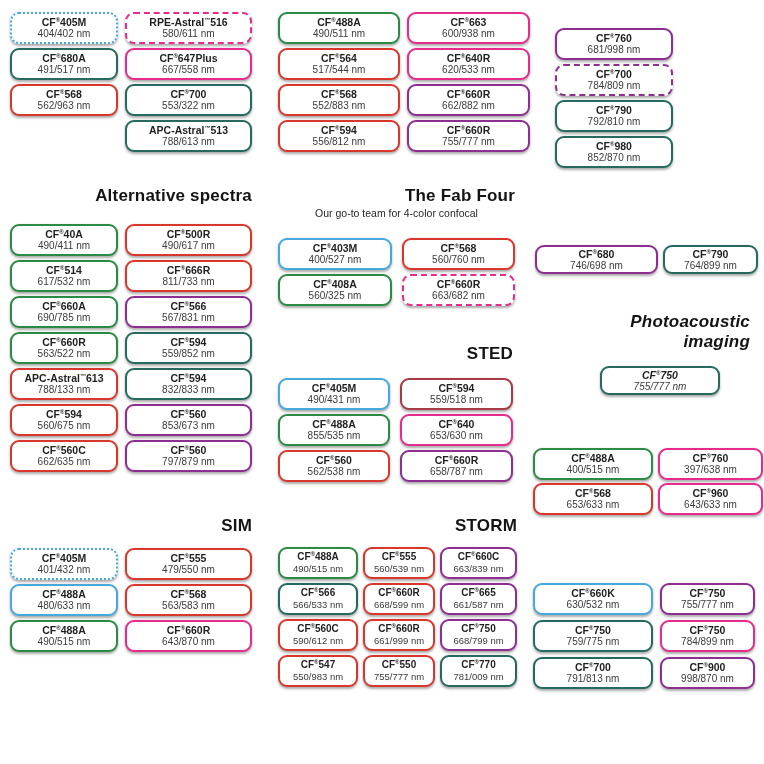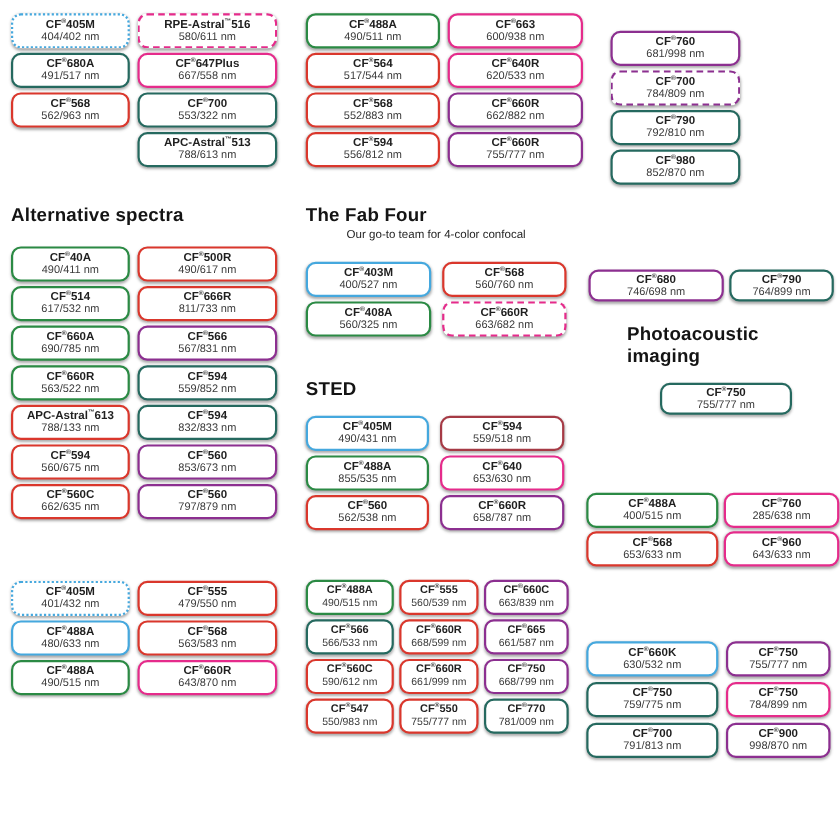--- a/index.html
+++ b/index.html
@@ -3,21 +3,21 @@
 <meta charset="utf-8">
 <style>
   html,body{margin:0;padding:0;}
   body{
     width:764px;height:764px;position:relative;overflow:hidden;
     background:#ffffff;
     font-family:"Liberation Sans", sans-serif;
   }
   .section{position:absolute;}
   .sec-title{
-    font-size:17px;font-weight:700;color:#141414;text-align:left;
+    font-size:17px;font-weight:700;color:#141414;text-align:right;
     line-height:20px;letter-spacing:.2px;
   }
   .sec-subtitle{
     font-size:10.5px;color:#262626;text-align:center;line-height:14px;
   }
   .cols{display:flex;align-items:flex-start;}
   .col{display:flex;flex-direction:column;}
   .box{
     box-sizing:border-box;width:100%;height:32px;margin-bottom:4px;
     background:#fff;border:2px solid #888;border-radius:9px;
@@ -69,21 +69,21 @@
   .sec-storm .col:nth-child(3){width:77px;}
   .sec-storm .dye-name{font-size:10px;}
   .sec-storm .dye-value{font-size:9.5px;}
 
   .sec-pair{left:535px;top:245px;width:223px;}
   .sec-pair .cols{gap:5px;}
   .sec-pair .col:nth-child(1){width:123px;}
   .sec-pair .col:nth-child(2){width:95px;}
   .sec-pair .box{height:29px;}
 
-  .sec-photo{left:570px;top:294px;width:180px;}
+  .sec-photo{left:570px;top:312px;width:180px;font-style:italic;}
   .sec-photo .cols{margin-top:14px;justify-content:center;}
   .sec-photo .col{width:120px;}
   .sec-photo .box{height:29px;}
 
   .sec-tirf{left:533px;top:431px;width:230px;}
   .sec-tirf .cols{gap:5px;margin-top:17px;}
   .sec-tirf .col:nth-child(1){width:120px;}
   .sec-tirf .col:nth-child(2){width:105px;}
   .sec-tirf .box{margin-bottom:3px;}
 
@@ -318,20 +318,21 @@
         </div>
         <div class="box" style="border-color: rgb(140, 47, 144);">
           <div class="dye-name">CF<sup>®</sup>660R</div>
           <div class="dye-value">658/787 nm</div>
         </div>
       </div>
     </div>
 </div>
 
 <div class="section sec-sim">
+  <div class="sec-title">SIM</div>
   <div class="cols">
       <div class="col">
         <div class="box" style="border-color: rgb(69, 168, 222); border-style: dotted;">
           <div class="dye-name">CF<sup>®</sup>405M</div>
           <div class="dye-value">401/432 nm</div>
         </div>
         <div class="box" style="border-color: rgb(69, 168, 222);">
           <div class="dye-name">CF<sup>®</sup>488A</div>
           <div class="dye-value">480/633 nm</div>
         </div>
@@ -351,20 +352,21 @@
         </div>
         <div class="box" style="border-color: rgb(229, 43, 139);">
           <div class="dye-name">CF<sup>®</sup>660R</div>
           <div class="dye-value">643/870 nm</div>
         </div>
       </div>
     </div>
 </div>
 
 <div class="section sec-storm">
+  <div class="sec-title">STORM</div>
   <div class="cols">
       <div class="col">
         <div class="box" style="border-color: rgb(43, 138, 68);">
           <div class="dye-name">CF<sup>®</sup>488A</div>
           <div class="dye-value">490/515 nm</div>
         </div>
         <div class="box" style="border-color: rgb(37, 105, 95);">
           <div class="dye-name">CF<sup>®</sup>566</div>
           <div class="dye-value">566/533 nm</div>
         </div>
@@ -453,21 +455,21 @@
           <div class="dye-value">400/515 nm</div>
         </div>
         <div class="box" style="border-color: rgb(218, 55, 44);">
           <div class="dye-name">CF<sup>®</sup>568</div>
           <div class="dye-value">653/633 nm</div>
         </div>
       </div>
       <div class="col">
         <div class="box" style="border-color: rgb(229, 43, 139);">
           <div class="dye-name">CF<sup>®</sup>760</div>
-          <div class="dye-value">285/638 nm</div>
+          <div class="dye-value">397/638 nm</div>
         </div>
         <div class="box" style="border-color: rgb(229, 43, 139);">
           <div class="dye-name">CF<sup>®</sup>960</div>
           <div class="dye-value">643/633 nm</div>
         </div>
       </div>
     </div>
 </div>
 
 <div class="section sec-2p">

